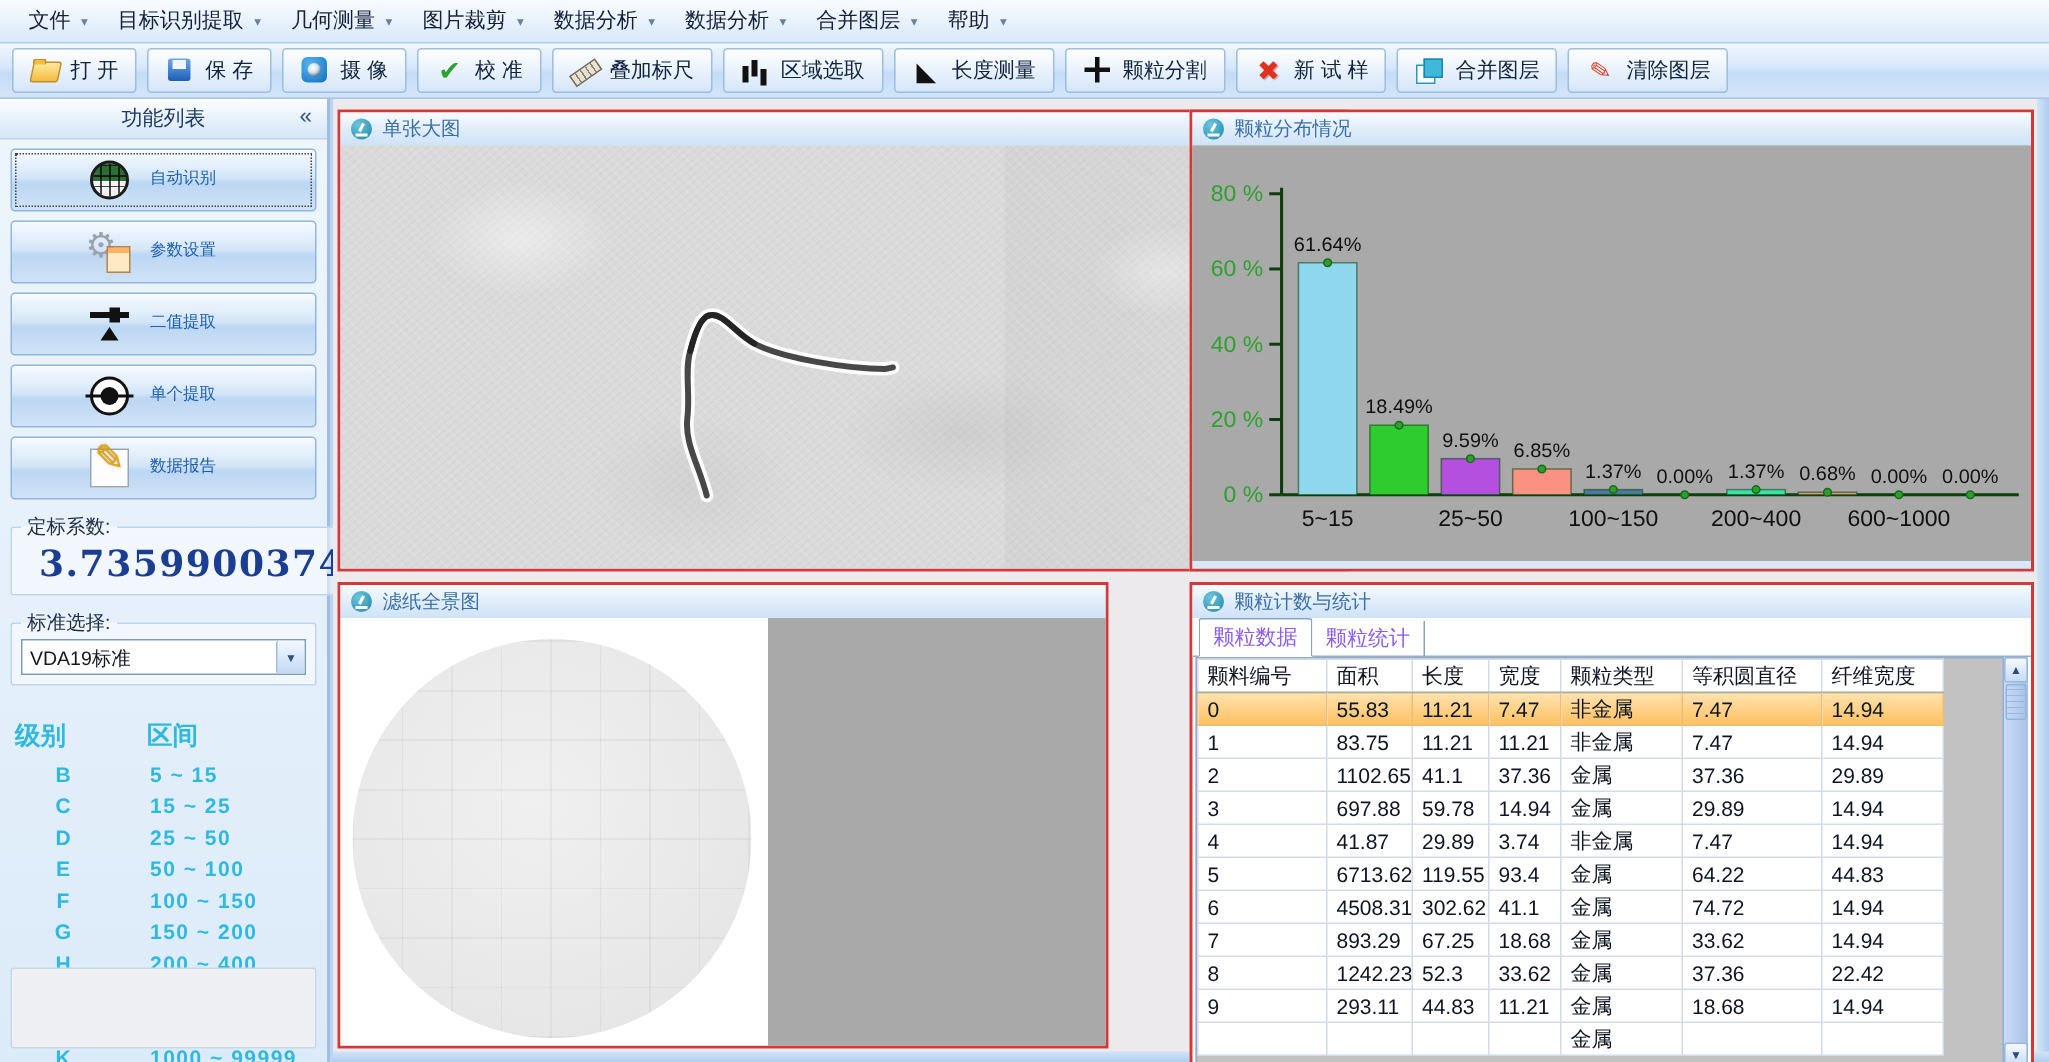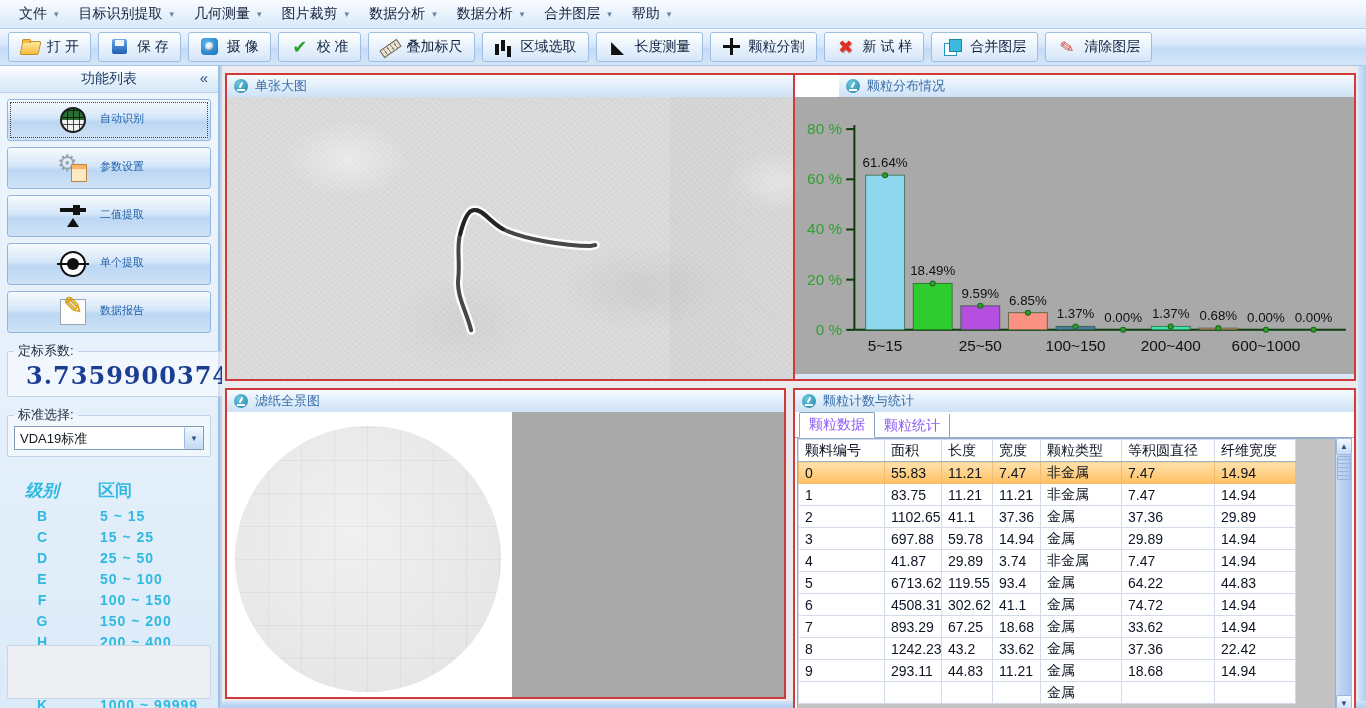--- a/index.html
+++ b/index.html
@@ -83,21 +83,21 @@
   .groupbox legend{font-size:13px;color:#1d2b3f;padding:0 4px;margin-left:2px;}
   .calib-value{font-family:"DejaVu Serif","Liberation Serif",serif;font-weight:bold;font-size:24px;
     color:#1c3e92;padding:1px 0 2px 14px;letter-spacing:1px;}
   .combo{height:22px;margin:2px 2px 2px 2px;background:#fff;border:1px solid #7f9db9;display:flex;align-items:stretch;}
   .combo-text{flex:1;font-size:13px;color:#101820;padding:3px 0 0 5px;}
   .combo-btn{width:18px;display:flex;align-items:center;justify-content:center;font-size:8px;color:#2d517e;
     background:linear-gradient(#f2f8fe,#c2d9f4);border-left:1px solid #9ab8de;border-radius:2px;}
 
   .levels{margin:22px 10px 0;color:#2fb9e0;font-weight:bold;}
   .lv-head{display:flex;font-size:17px;margin-bottom:4px;}
-  .lv-h1{width:64px;text-align:center;font-style:italic;}
+  .lv-h1{width:64px;text-align:left;}
   .lv-h2{padding-left:24px;}
   .lv-row{display:flex;font-size:14px;line-height:21px;}
   .lv-level{width:64px;text-align:center;}
   .lv-range{padding-left:26px;letter-spacing:1px;}
   .side-bottom{position:absolute;left:7px;right:7px;bottom:9px;height:52px;background:#edeff2;border:1px solid #c9d7e8;border-radius:2px;}
 
   
   .main{position:absolute;left:222px;top:66px;width:1144px;height:642px;background:#eceaec;}
   .bottom-strip{position:absolute;left:0;right:0;bottom:0;height:7px;background:linear-gradient(#d3e4f7,#aecdf0);}
   .right-strip{position:absolute;right:0;top:0;bottom:0;width:8px;background:linear-gradient(90deg,#d3e4f7,#aecdf0);}
@@ -105,22 +105,22 @@
   .panel{position:absolute;border:2px solid #cf3b3b;background:#fff;box-sizing:border-box;}
   .panel-header{height:22px;background:linear-gradient(#f7fbff,#dcebf9 60%,#cfe2f6);
     border-bottom:1px solid #c5d8ec;display:flex;align-items:center;gap:7px;padding:0 7px;
     color:#3a6ea8;font-size:13px;}
   .ph-icon{width:14px;height:14px;border-radius:50%;background:radial-gradient(circle at 35% 30%,#6cc6dd,#1f86a8);position:relative;flex:0 0 auto;}
   .ph-icon::before{content:"";position:absolute;left:6px;top:3px;width:2px;height:6px;background:#fff;transform:rotate(28deg);}
   .ph-icon::after{content:"";position:absolute;left:3px;bottom:2px;width:8px;height:2px;background:#fff;}
   .panel-body{position:absolute;left:0;right:0;top:22px;bottom:0;}
 
   #panel-single{left:3px;top:7px;width:674px;height:308px;}
-  #panel-dist{left:571px;top:7px;width:563px;height:308px;padding-left:44px;}
-  #panel-filter{left:3px;top:322px;width:561px;height:311px;}
+  #panel-dist{left:571px;top:7px;width:563px;height:308px;}
+  #panel-filter{left:3px;top:322px;width:514px;height:311px;}
   #panel-stats{left:571px;top:322px;width:563px;height:328px;}
 
   
   .micro-bg{position:absolute;inset:0;background:
       radial-gradient(90px 55px at 18% 22%, rgba(255,255,255,.45), transparent 70%),
       radial-gradient(120px 60px at 62% 68%, rgba(150,150,150,.18), transparent 70%),
       radial-gradient(70px 45px at 82% 30%, rgba(255,255,255,.35), transparent 70%),
       radial-gradient(100px 70px at 35% 80%, rgba(160,160,160,.15), transparent 70%),
       repeating-linear-gradient(45deg, rgba(255,255,255,.08) 0 2px, transparent 2px 5px),
       repeating-linear-gradient(-40deg, rgba(110,110,110,.05) 0 1px, transparent 1px 4px),
@@ -572,21 +572,21 @@
                 <td>893.29</td>
                 <td>67.25</td>
                 <td>18.68</td>
                 <td>金属</td>
                 <td>33.62</td>
                 <td>14.94</td>
               </tr>
               <tr>
                 <td>8</td>
                 <td>1242.23</td>
-                <td>43.2</td>
+                <td>52.3</td>
                 <td>33.62</td>
                 <td>金属</td>
                 <td>37.36</td>
                 <td>22.42</td>
               </tr>
               <tr>
                 <td>9</td>
                 <td>293.11</td>
                 <td>44.83</td>
                 <td>11.21</td>

